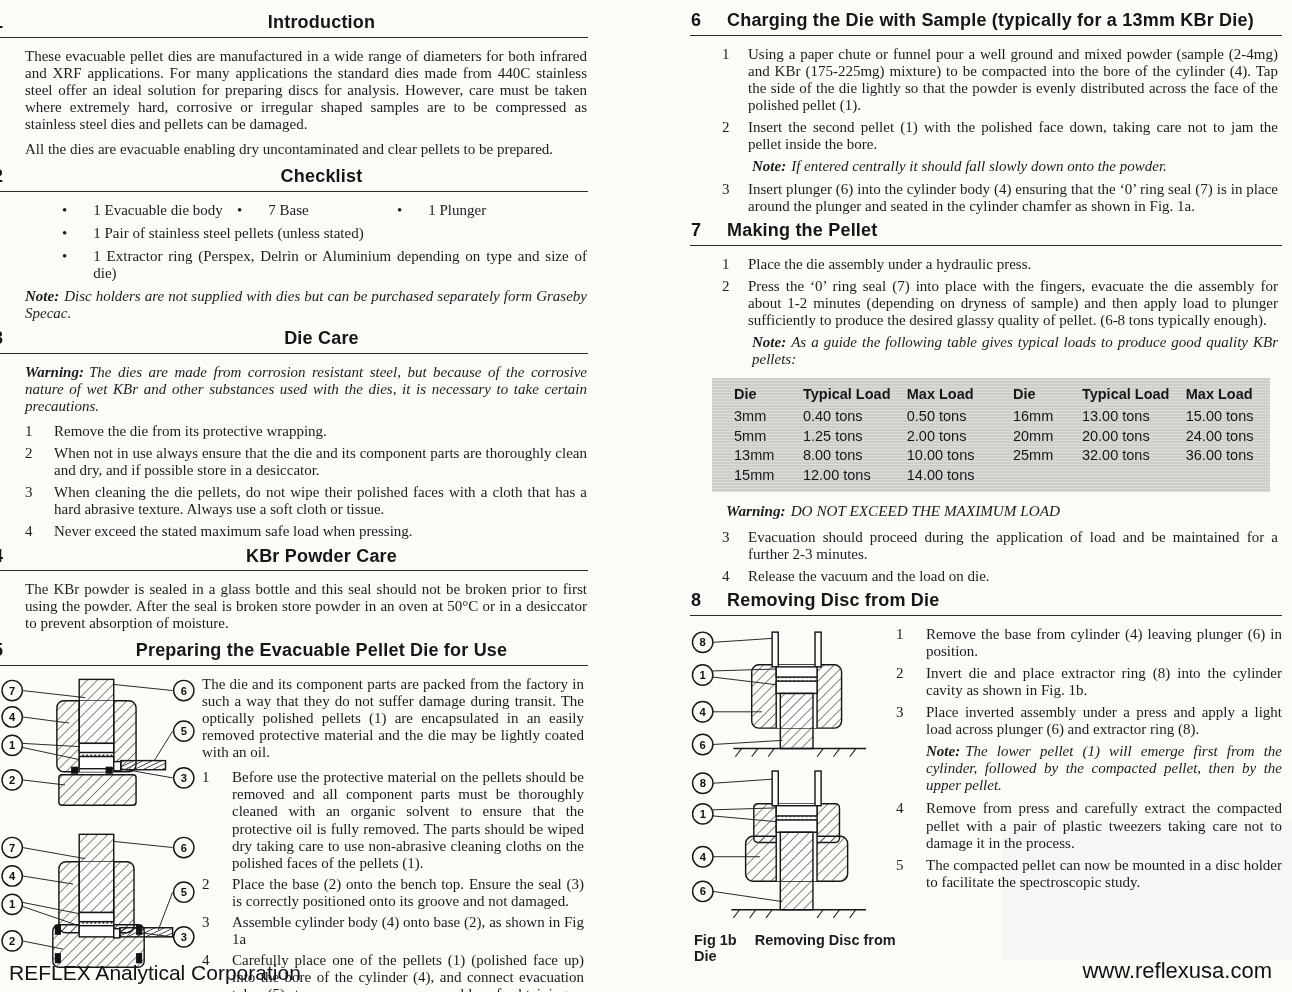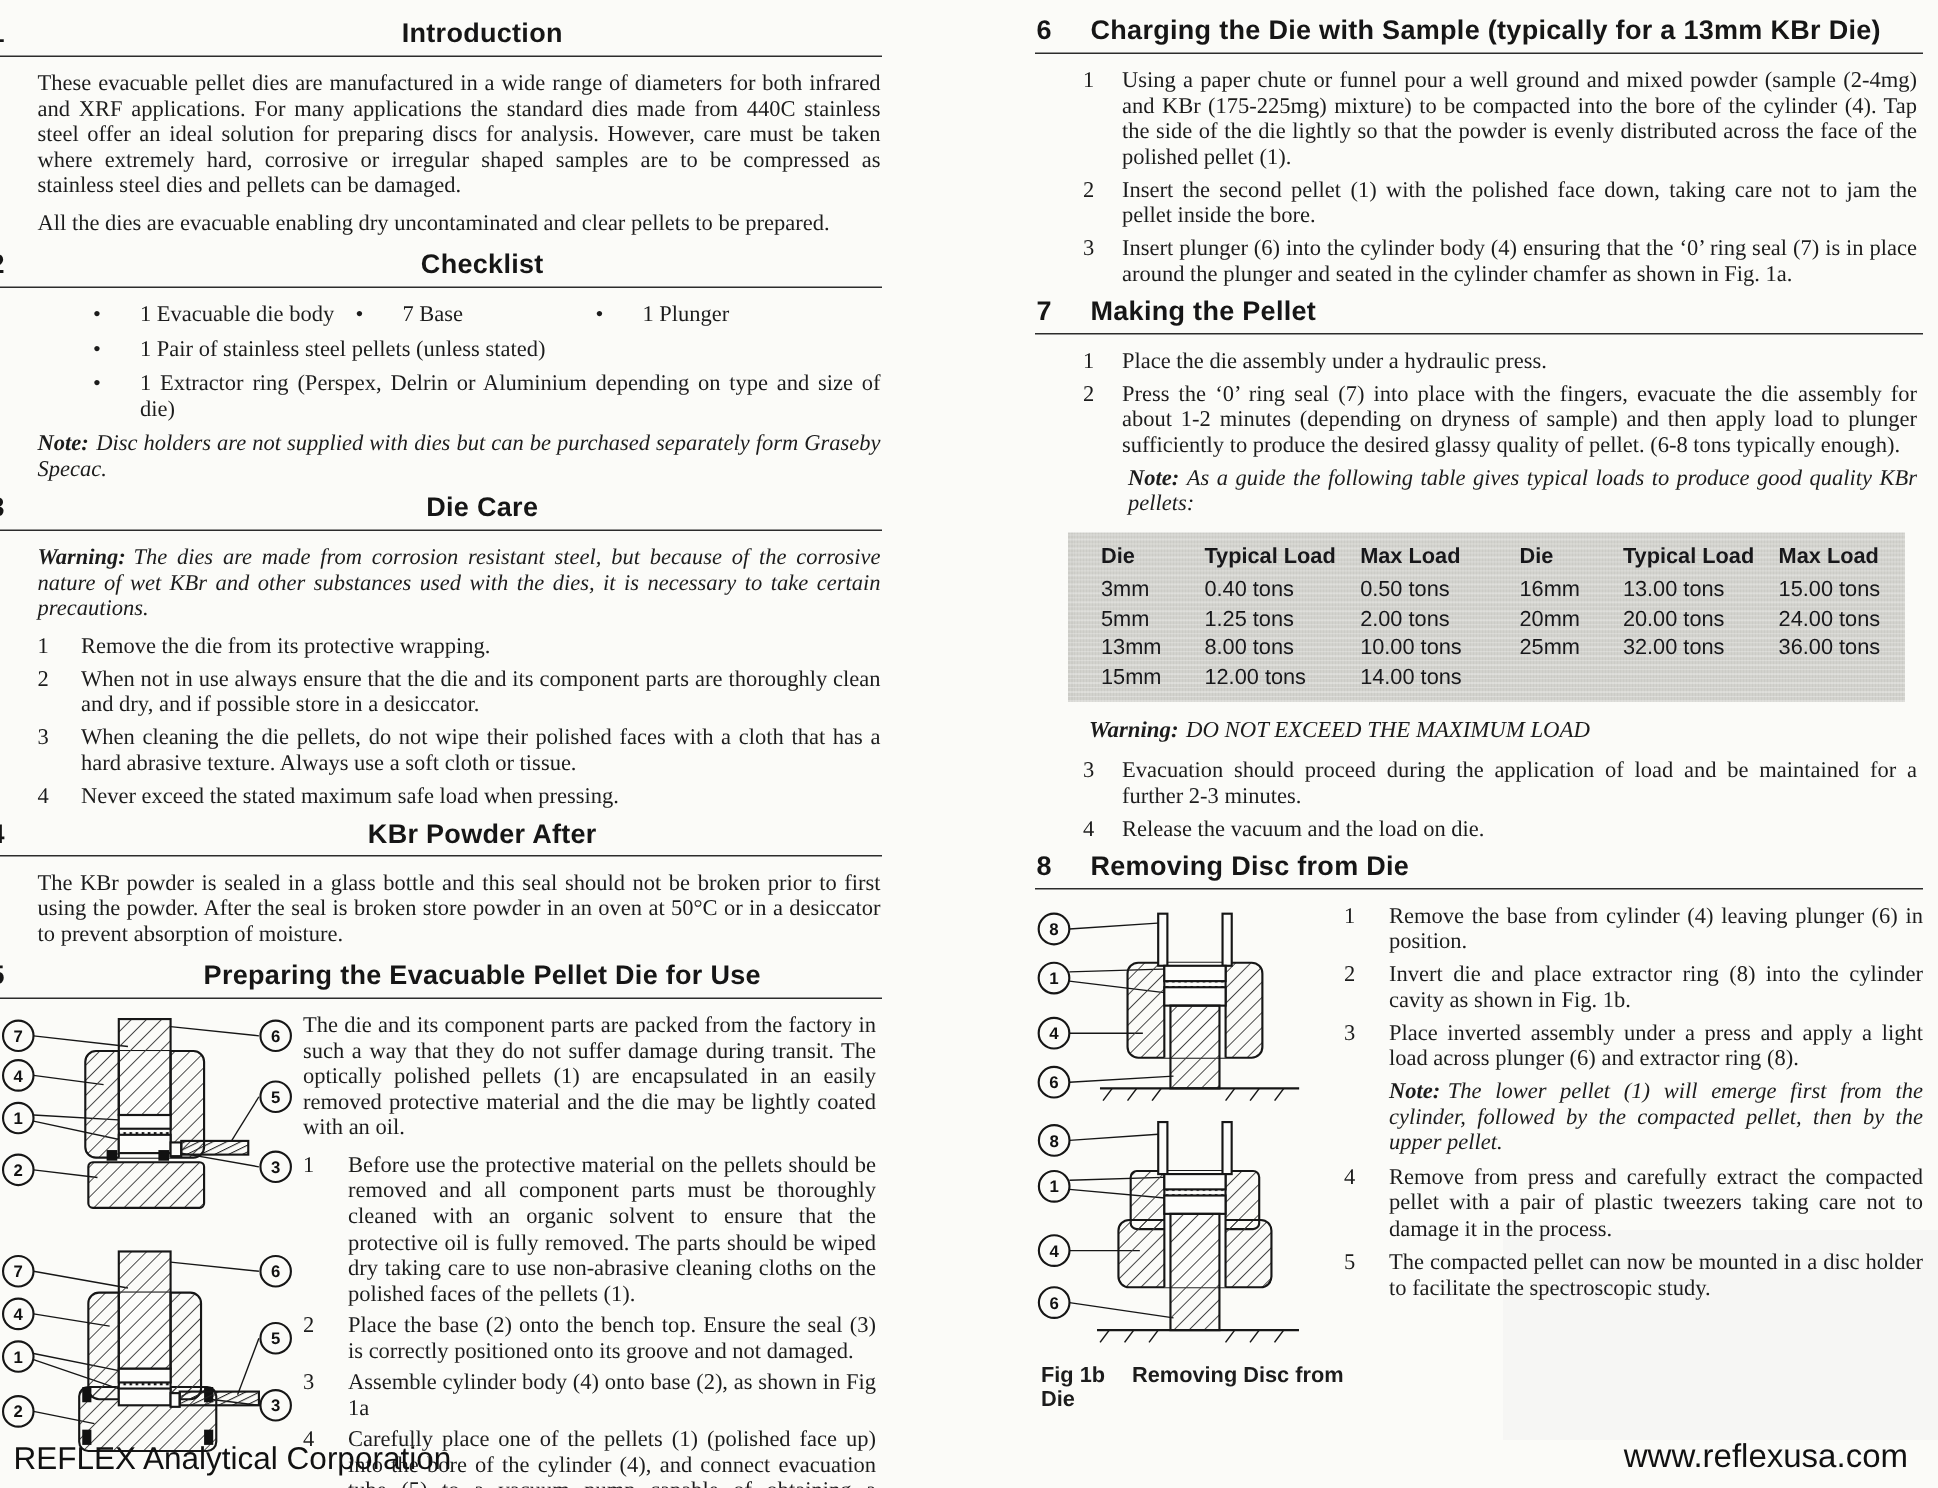--- a/index.html
+++ b/index.html
@@ -153,21 +153,21 @@
         <div class="item">
           <span class="inum">4</span>
           <span class="itext">Never exceed the stated maximum safe load when pressing.</span>
         </div>
       </div>
     </div>
 
     <div class="sec">
       <div class="h">
         <span class="hnum">4</span>
-        <span>KBr Powder After</span>
+        <span>KBr Powder Care</span>
       </div>
       <div class="sbody">
         <p class="para">The KBr powder is sealed in a glass bottle and this seal should not be broken prior to first using the powder. After the seal is broken store powder in an oven at 50°C or in a desiccator to prevent absorption of moisture.</p>
       </div>
     </div>
 
     <div class="sec">
       <div class="h">
         <span class="hnum">5</span>
         <span>Preparing the Evacuable Pellet Die for Use</span>
@@ -338,20 +338,23 @@
         <span>Charging the Die with Sample (typically for a 13mm KBr Die)</span>
       </div>
       <div class="sbody">
         <div class="item">
           <span class="inum">1</span>
           <span class="itext">Using a paper chute or funnel pour a well ground and mixed powder (sample (2-4mg) and KBr (175-225mg) mixture) to be compacted into the bore of the cylinder (4). Tap the side of the die lightly so that the powder is evenly distributed across the face of the polished pellet (1).</span>
         </div>
         <div class="item">
           <span class="inum">2</span>
           <span class="itext">Insert the second pellet (1) with the polished face down, taking care not to jam the pellet inside the bore.</span>
+        </div>
+        <div class="note ind">
+          <span class="nlabel">Note:</span><span>If entered centrally it should fall slowly down onto the powder.</span>
         </div>
         <div class="item">
           <span class="inum">3</span>
           <span class="itext">Insert plunger (6) into the cylinder body (4) ensuring that the ‘0’ ring seal (7) is in place around the plunger and seated in the cylinder chamfer as shown in Fig. 1a.</span>
         </div>
       </div>
     </div>
 
     <div class="sec">
       <div class="h">

